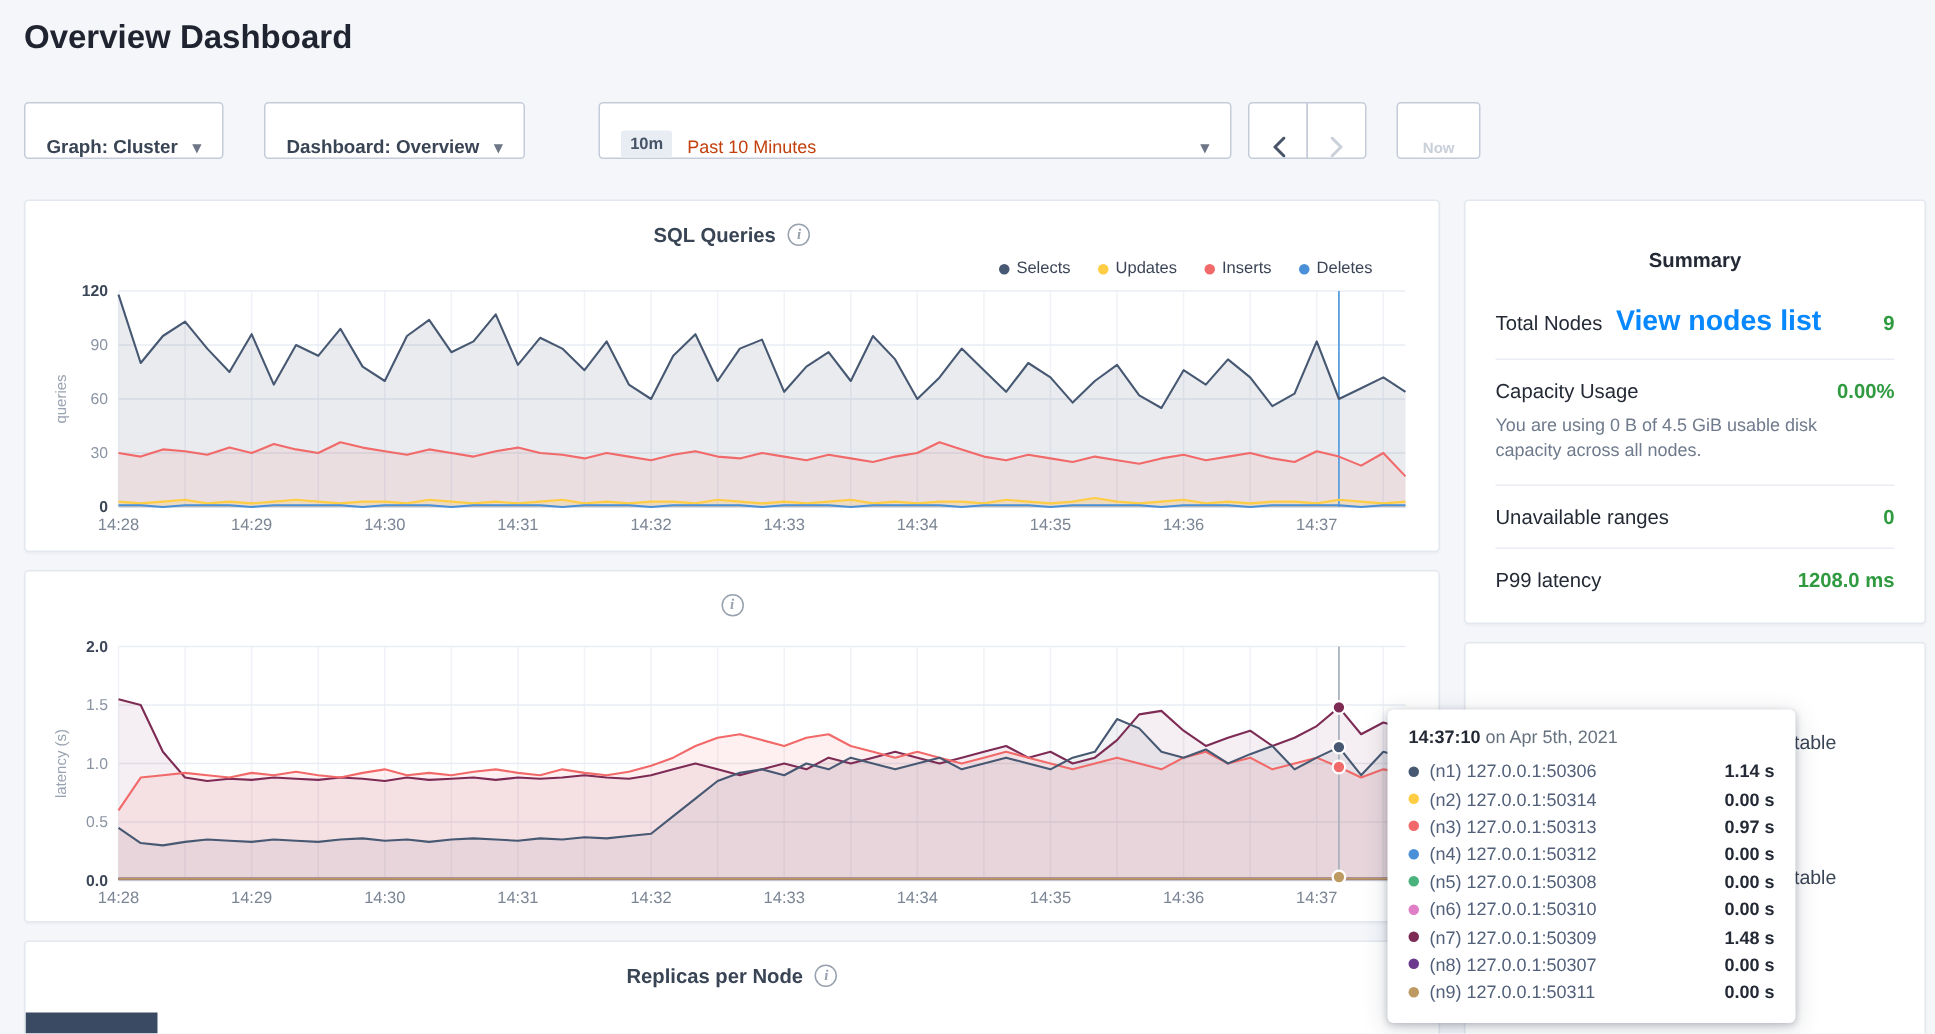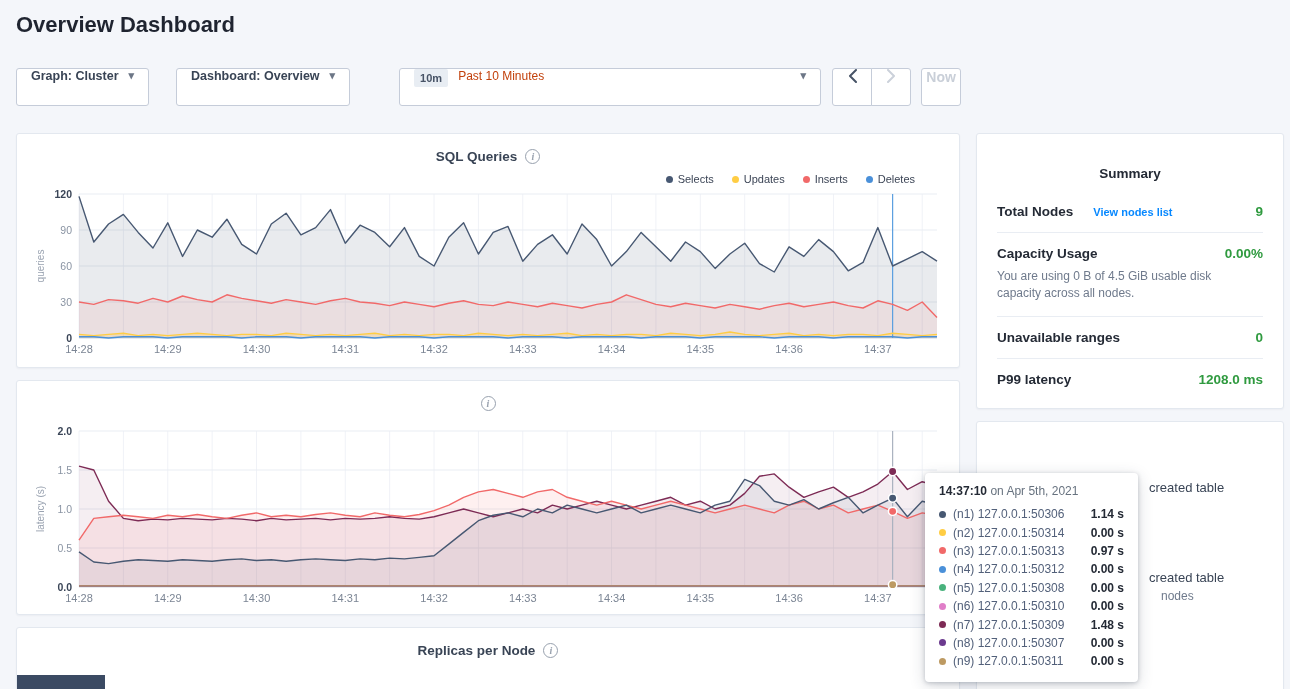--- a/index.html
+++ b/index.html
@@ -3,35 +3,35 @@
 <meta charset="utf-8">
 <style>
   *{box-sizing:border-box;margin:0;padding:0}
   html,body{width:1290px;height:689px;overflow:hidden}
   body{font-family:"Liberation Sans",sans-serif;background:#f4f6fa;color:#242a35;position:relative}
   .page{position:relative;width:1290px;height:689px;overflow:hidden}
 
   
   .page-title{position:absolute;left:16px;top:12px;font-size:22px;font-weight:600;color:#1f2430}
   .controls{position:absolute;left:16px;top:68px;display:flex;align-items:center}
-  .ctl{background:#fff;border:1px solid #c5ccd9;border-radius:3px;height:38px;display:flex;align-items:flex-start;
+  .ctl{background:#fff;border:1px solid #c5ccd9;border-radius:3px;height:38px;display:flex;align-items:flex-end;
        font-size:12.5px;font-weight:700;color:#394455;cursor:pointer}
   .selector{padding:0 14px;gap:10px}
   .sel-dash{margin-left:27px}
   .chev{color:#6c7686;font-size:11px;line-height:1;margin-top:1px}
   .time-group{display:flex;align-items:center;margin-left:49px}
   .time-dropdown{width:422px;padding:0 14px;gap:10px}
   .time-badge{background:#e8edf3;border-radius:2px;padding:3px 6px;font-size:11px;font-weight:700;color:#475366}
   .time-label{font-size:12px;font-weight:400;color:#c2410c}
   .time-dropdown .chev{margin-left:auto}
   .arrow-group{display:flex;margin-left:11px}
   .arrow-btn{width:40px;justify-content:center;border-radius:0;font-size:16px}
   .arrow-btn:first-child{border-radius:3px 0 0 3px}
   .arrow-btn:last-child{border-radius:0 3px 3px 0;margin-left:-1px}
-  .now-btn{margin-left:10px;width:40px;justify-content:center;color:#c9cfd8;font-size:14px}
+  .now-btn{margin-left:20px;width:56px;justify-content:center;color:#c9cfd8;font-size:10px}
 
   
   .card{background:#fff;border:1px solid #e3e8ef;border-radius:3px;box-shadow:0 1px 2px rgba(16,30,60,.04)}
   .charts-col{position:absolute;left:16px;top:133px;width:944px}
   .side-col{position:absolute;left:976px;top:133px;width:308px}
   .chart-card{margin-bottom:12px;padding:12px 16px 8px;height:235px;position:relative}
   .chart-title{display:flex;justify-content:center;align-items:center;gap:8px;height:20px;
                font-size:13.5px;font-weight:700;color:#394455}
   .info-icon{width:15px;height:15px;border:1px solid #98a1ae;border-radius:50%;color:#98a1ae;
              font-size:10px;font-style:italic;font-family:"Liberation Serif",serif;
@@ -51,32 +51,32 @@
   svg .ytick{font-size:10.5px;fill:#8a94a3;text-anchor:end}
   svg .ytick.strong{fill:#3a4557;font-weight:700}
   svg .xtick{font-size:11px;fill:#7b8594;text-anchor:middle}
   svg .ylab{font-size:10px;fill:#9aa3b1;text-anchor:middle}
 
   
   .summary-card{padding:20px 20px 8px}
   .sum-title{text-align:center;font-size:13.5px;font-weight:700;color:#242a35;padding:12px 0 10px}
   .sum-row{padding:13px 0;border-top:1px solid #e9edf3}
   .sum-line{display:flex;align-items:baseline}
-  .sum-label{font-size:13.5px;font-weight:700;color:#242a35}
-  .sum-link{font-size:11px;font-weight:700;color:#0788ff;margin-left:20px;cursor:pointer;text-decoration:none}
+  .sum-label{font-size:13.5px;font-weight:400;color:#242a35}
+  .sum-link{font-size:19px;font-weight:700;color:#0788ff;margin-left:9px;cursor:pointer;text-decoration:none}
   .sum-value{margin-left:auto;font-size:13.5px;font-weight:700;color:#2f9a3f}
   .sum-desc{font-size:12px;color:#6f7a8c;line-height:1.45;margin-top:7px;max-width:240px}
 
   
   .events-card{margin-top:12px;height:280px;position:relative;overflow:hidden}
   .event-item{position:absolute;left:172px;font-size:13px;color:#394455;white-space:nowrap}
   .event-sub{font-size:12px;color:#6f7a8c;margin-top:4px;padding-left:12px}
 
   
-  .chart-tooltip{position:absolute;left:925px;top:473px;width:213px;background:#fff;border-radius:4px;
+  .chart-tooltip{position:absolute;left:925px;top:473px;width:272px;background:#fff;border-radius:4px;
                  box-shadow:0 1px 4px rgba(40,50,70,.25),0 4px 16px rgba(40,50,70,.18);
                  padding:11px 14px;z-index:10}
   .tt-head{font-size:12px;margin-bottom:7px}
   .tt-time{color:#242a35;font-weight:600}
   .tt-date{color:#67727f}
   .tt-row{display:flex;align-items:center;gap:7px;height:18.4px}
   .tt-dot{width:7px;height:7px;border-radius:50%;flex:0 0 auto}
   .tt-label{font-size:12px;color:#52607a}
   .tt-val{margin-left:auto;font-size:12px;font-weight:700;color:#242a35}
 </style>

